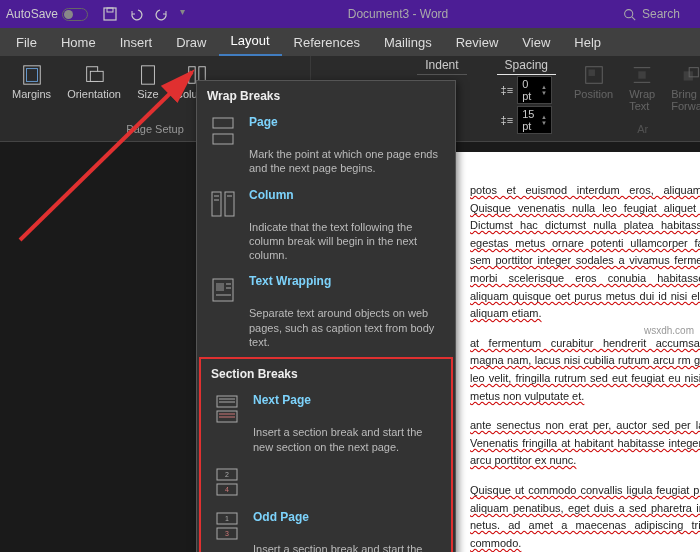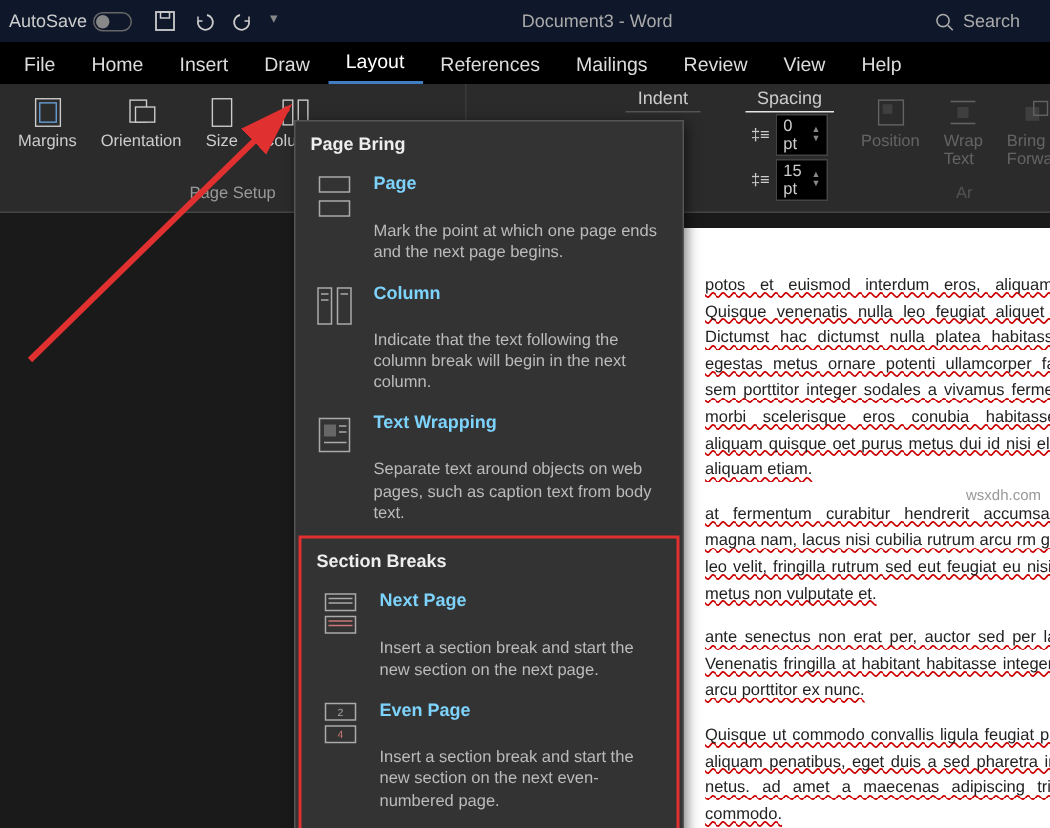--- a/index.html
+++ b/index.html
@@ -1,29 +1,29 @@
 <!DOCTYPE html>
 <html><head>
 <meta charset="utf-8">
 <style>
   * { box-sizing: border-box; margin: 0; padding: 0; font-family: 'Segoe UI', Arial, sans-serif; }
   body { width: 700px; height: 552px; background: #2b2b2b; overflow: hidden; position: relative; }
   
   
-  .titlebar { height: 28px; background: #0f172a; display: flex; align-items: center; color: #ccc; font-size: 12px; }
+  .titlebar { height: 28px; background: #4c1d95; display: flex; align-items: center; color: #ccc; font-size: 12px; }
   .autosave { display: flex; align-items: center; padding: 0 6px; gap: 4px; }
   .toggle { width: 26px; height: 13px; border: 1px solid #666; border-radius: 7px; display: flex; align-items: center; padding: 1px; }
   .toggle-knob { width: 9px; height: 9px; background: #888; border-radius: 50%; }
   .qat { display: flex; gap: 10px; padding: 0 8px; }
   .qat-icon { width: 16px; height: 16px; color: #ccc; }
   .doc-title { flex: 1; text-align: center; color: #aaa; }
   .search-box { display: flex; align-items: center; gap: 6px; padding: 0 20px; color: #aaa; }
   
   
-  .tabs { height: 28px; background: #000000; display: flex; align-items: flex-end; padding: 0 4px; gap: 0; }
+  .tabs { height: 28px; background: #404040; display: flex; align-items: flex-end; padding: 0 4px; gap: 0; }
   .tab { padding: 6px 12px; color: #ddd; font-size: 13px; cursor: pointer; }
   .tab.active { border-bottom: 2px solid #417dc1; color: #fff; }
   
   
   .ribbon { height: 86px; background: #2b2b2b; border-bottom: 1px solid #444; display: flex; position: relative; }
   .ribbon-group { display: flex; flex-direction: column; align-items: center; padding: 4px 6px; border-right: 1px solid #3a3a3a; }
   .ribbon-group-row { display: flex; align-items: flex-start; gap: 4px; flex: 1; }
   .ribbon-btn-lg { display: flex; flex-direction: column; align-items: center; padding: 4px 6px; color: #ccc; font-size: 11px; gap: 2px; cursor: pointer; }
   .ribbon-btn-lg .icn { width: 22px; height: 22px; }
   .ribbon-btn-sm { display: flex; align-items: center; gap: 6px; padding: 2px 4px; color: #ccc; font-size: 12px; cursor: pointer; }
@@ -221,21 +221,21 @@
 <div class="doc-area">
   <div class="page">
     <p><span class="squiggle">potos et euismod interdum eros, aliquam uet. Quisque venenatis nulla leo feugiat aliquet dolor. Dictumst hac dictumst nulla platea habitasse dui egestas metus ornare potenti ullamcorper facilisis sem porttitor integer sodales a vivamus fermentum, morbi scelerisque eros conubia habitasse leo aliquam quisque oet purus metus dui id nisi elit nibh aliquam etiam.</span></p>
     <p><span class="squiggle">at fermentum curabitur hendrerit accumsan. as magna nam, lacus nisi cubilia rutrum arcu rm gravida leo velit, fringilla rutrum sed eut feugiat eu nisi mi at metus non vulputate et.</span></p>
     <p><span class="squiggle">ante senectus non erat per, auctor sed per lacinia. Venenatis fringilla at habitant habitasse integer odio, arcu porttitor ex nunc.</span></p>
     <p><span class="squiggle">Quisque ut commodo convallis ligula feugiat pretium aliquam penatibus, eget duis a sed pharetra integer netus. ad amet a maecenas adipiscing tristique commodo.</span></p>
   </div>
 </div>
 
 <div class="dropdown">
-  <div class="dd-section-header">Page Bring</div>
+  <div class="dd-section-header">Wrap Breaks</div>
   <div class="dd-item">
     <div class="dd-icon">
         <svg width="28" height="30" viewBox="0 0 28 30">
           <rect x="4" y="2" width="20" height="10" fill="none" stroke="#aaa"></rect>
           <rect x="4" y="18" width="20" height="10" fill="none" stroke="#aaa"></rect>
         </svg>
       </div>
     <div class="dd-text">
         <div class="dd-title">Page</div>
         <div class="dd-desc">Mark the point at which one page ends and the next page begins.</div>
@@ -292,24 +292,20 @@
     </div>
     <div class="dd-item">
       <div class="dd-icon">
           <svg width="28" height="30" viewBox="0 0 28 30">
             <rect x="4" y="2" width="20" height="11" fill="none" stroke="#aaa"></rect>
             <text x="14" y="10" font-size="7" fill="#aaa" text-anchor="middle">2</text>
             <rect x="4" y="17" width="20" height="11" fill="none" stroke="#aaa"></rect>
             <text x="14" y="25" font-size="7" fill="#c77" text-anchor="middle">4</text>
           </svg>
         </div>
-      <div class="dd-text">
-          <div class="dd-title">Even Page</div>
-          <div class="dd-desc">Insert a section break and start the new section on the next even-numbered page.</div>
-        </div>
     </div>
     <div class="dd-item">
       <div class="dd-icon">
           <svg width="28" height="30" viewBox="0 0 28 30">
             <rect x="4" y="2" width="20" height="11" fill="none" stroke="#aaa"></rect>
             <text x="14" y="10" font-size="7" fill="#aaa" text-anchor="middle">1</text>
             <rect x="4" y="17" width="20" height="11" fill="none" stroke="#aaa"></rect>
             <text x="14" y="25" font-size="7" fill="#c77" text-anchor="middle">3</text>
           </svg>
         </div>

